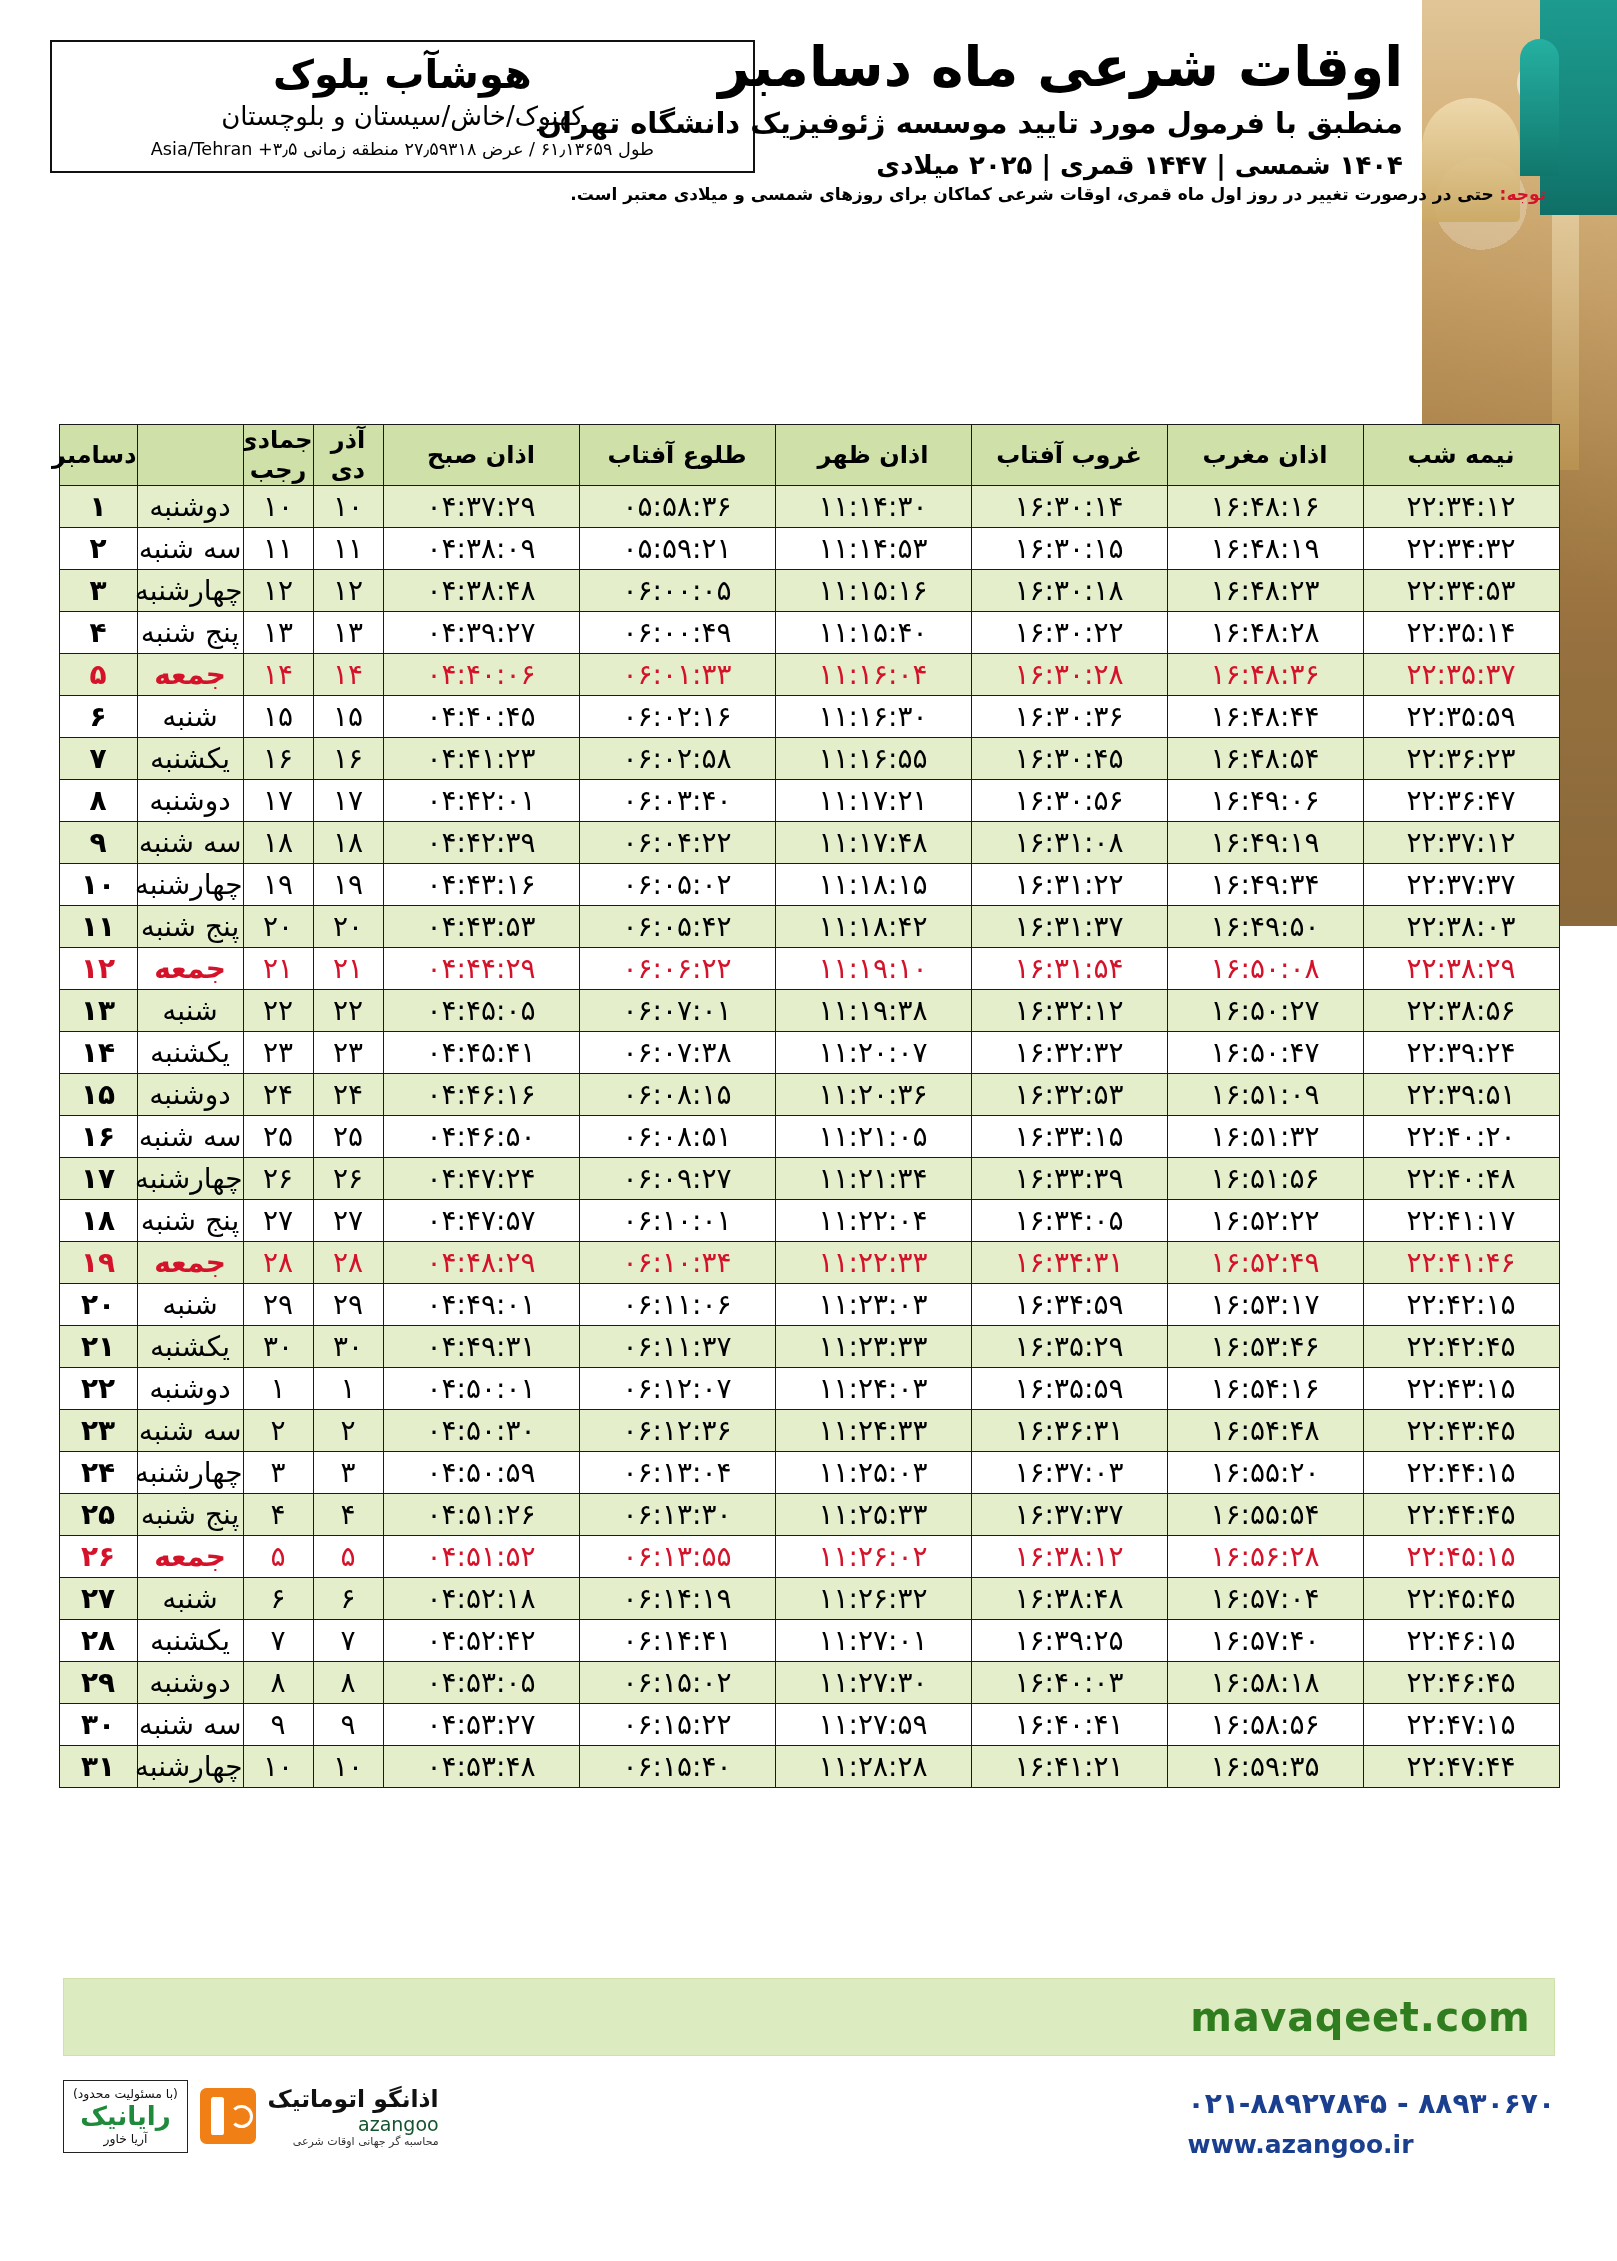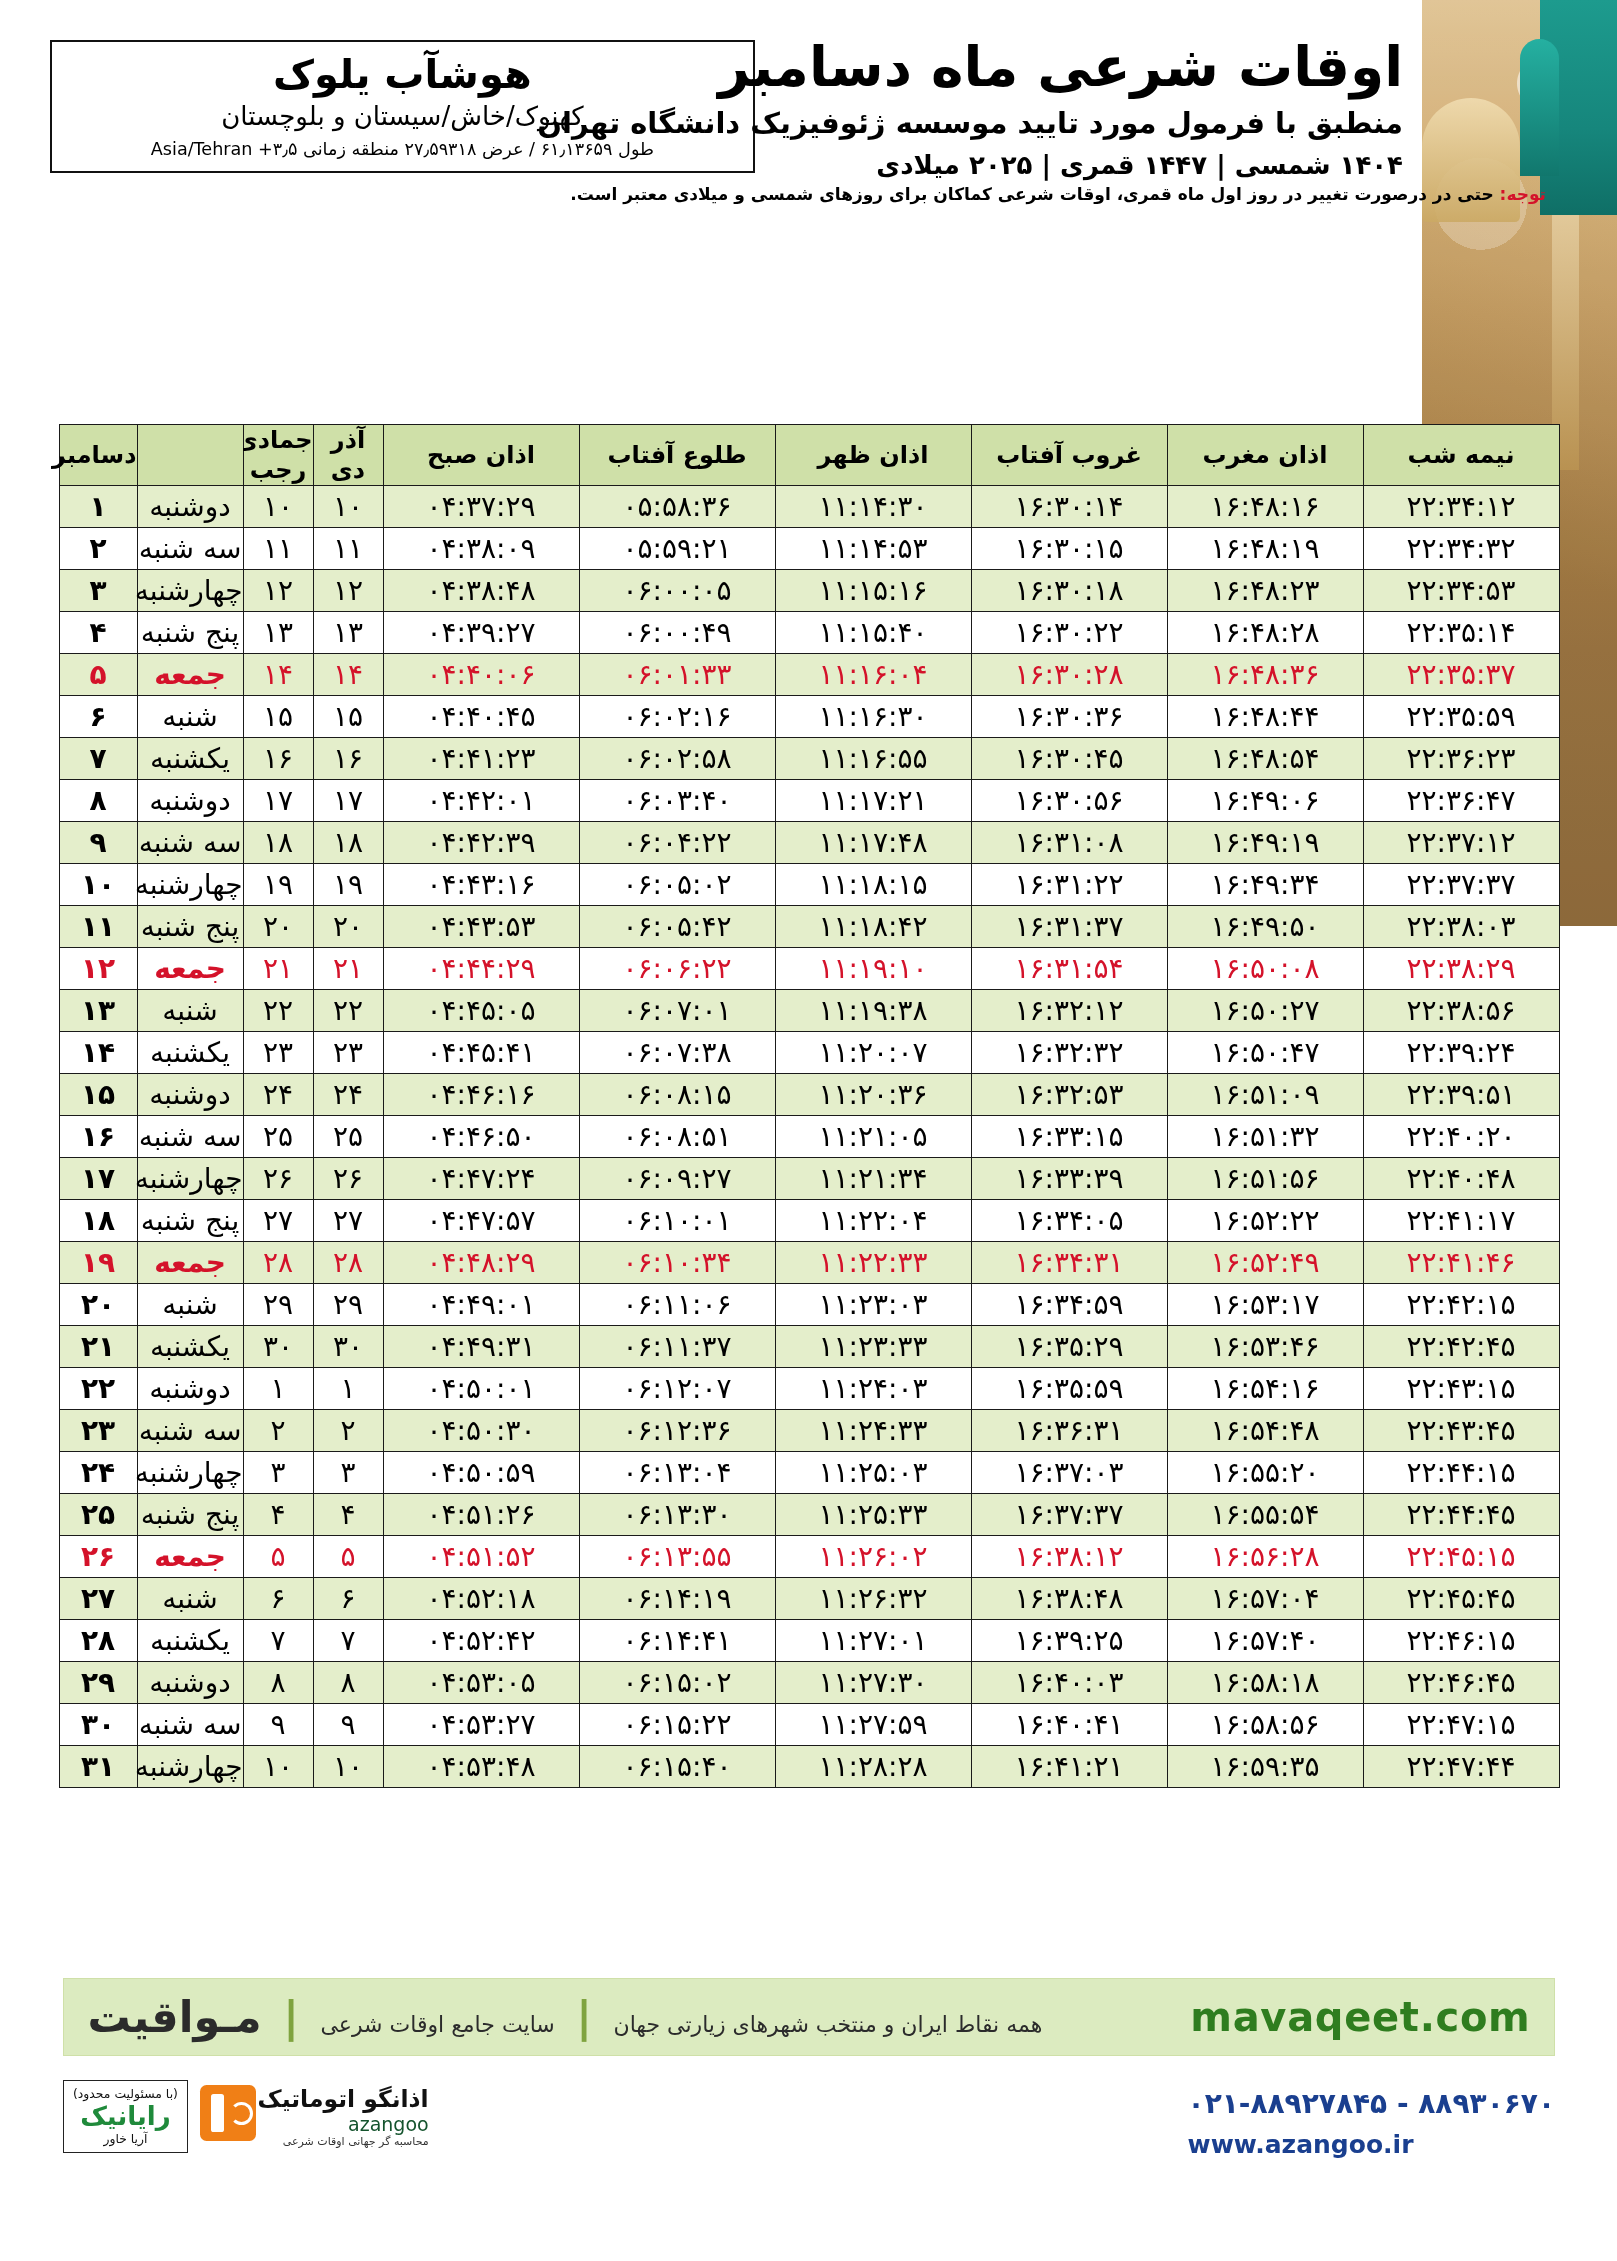--- a/index.html
+++ b/index.html
@@ -185,21 +185,21 @@
     line-height: 1.5; padding-top: 13px; direction: rtl; flex: 1;
   }
   .f-right { display: flex; align-items: center; gap: 11.7px; direction: rtl; padding-top: 5.2px;}
   .logo-box {
     border: 1.3px solid #222; padding: 5.2px 9px; text-align: center; background:#fff;
   }
   .logo-rayanic { font-size: 26px; font-weight: bold; color:#111; }
   .logo-rayanic .grn { color:#1f8a3b; }
   .logo-rayanic .sm { display:block; font-size:12.4px; font-weight:normal;}
   .logo-azangoo {
-    display:flex; gap:2px;
+    display:flex; align-items:center; gap:12px;
   }
   .az-mark {
     width: 56px; height: 56px; background:#f07f16; border-radius: 6.5px;
     position: relative;
   }
   .az-mark:before{
     content:""; position:absolute; left:11.7px; top:9px; width:13px; height:38px;
     background:#fff; border-radius:2.6px;
   }
   .az-mark:after{
@@ -645,27 +645,20 @@
           <td class="hij">۱۰</td>
           <td class="qam">۱۰</td>
           <td class="day">چهارشنبه</td>
           <td class="mo num">۳۱</td>
         </tr>
       </tbody>
   </table>
 
   <div class="footer-band">
     <div class="brand-url">mavaqeet.com</div>
-    <div class="brand-fa">
-      <span class="small">همه نقاط ایران و منتخب شهرهای زیارتی جهان</span>
-      <span class="sep">|</span>
-      <span class="small">سایت جامع اوقات شرعی</span>
-      <span class="sep">|</span>
-      <span>مـواقیت</span>
-    </div>
   </div>
 
   <div class="footer-bottom">
     <div class="f-left">
       <div class="f-phone">۰۲۱-۸۸۹۲۷۸۴۵ - ۸۸۹۳۰۶۷۰</div>
       <div class="f-web">www.azangoo.ir</div>
     </div>
     <div class="f-right">
       <div class="logo-azangoo">
         <div class="az-text">

